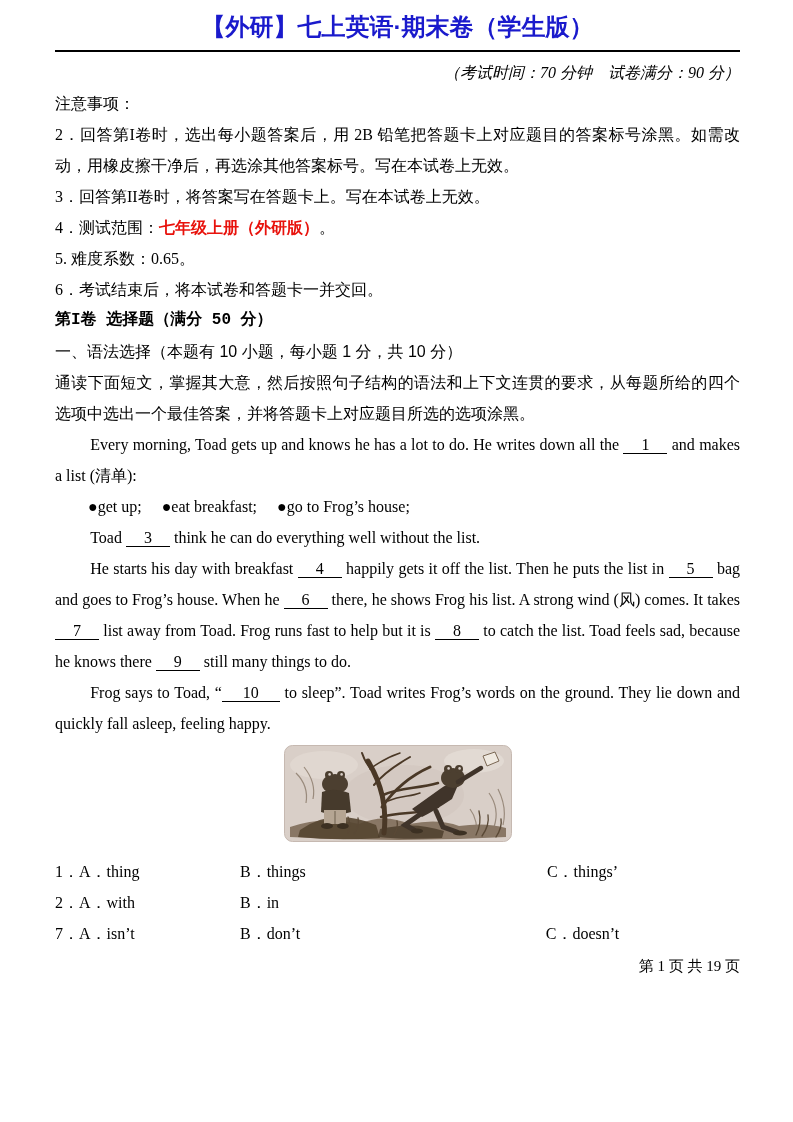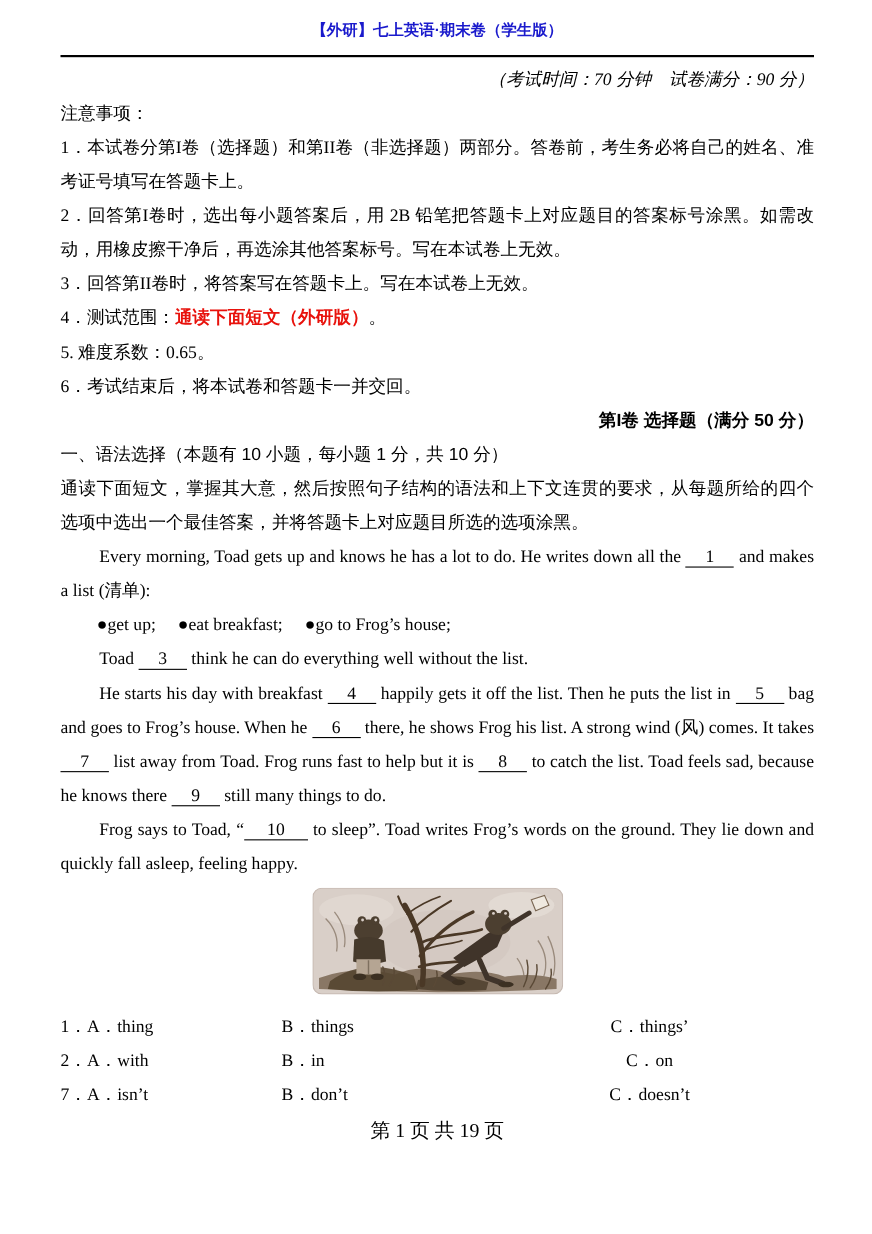--- a/index.html
+++ b/index.html
@@ -7,31 +7,31 @@
   html,body { margin:0; padding:0; }
   body {
     width:793px; height:1122px; background:#ffffff; color:#000;
     font-family:"Liberation Serif","DejaVu Serif",serif;
     font-size:16px; overflow:hidden;
   }
   .page { padding:14px 53px 0 55px; }
 
   .title {
     text-align:center; font-family:"Liberation Sans","DejaVu Sans",sans-serif;
-    font-weight:bold; font-size:14px; line-height:26px; color:var(--blue);
+    font-weight:bold; font-size:24px; line-height:26px; color:var(--blue);
   }
   .rule { border:none; border-top:2px solid #000; margin:10px 0 0 0; }
   .subtitle { text-align:right; line-height:30px; margin-top:6px;font-style:italic; }
 
   .notice p { margin:0; line-height:31px; text-align:justify; }
   .red-bold { color:var(--red); font-family:"Liberation Sans","DejaVu Sans",sans-serif; font-weight:bold; }
 
   .part-title {
-    text-align:right; font-weight:bold; line-height:31px;
-    font-family:Liberation Sans, sans-serif;
+    text-align:left; font-weight:bold; line-height:31px;
+    font-family:Liberation Mono, monospace;
   }
   .section-heading, .instructions {
     font-weight:normal; line-height:31px;
     font-family:"Liberation Sans","DejaVu Sans",sans-serif;
   }
   .instructions { text-align:justify; }
 
   .para { margin:0; line-height:31px; text-align:justify; }
   .para.indent { text-indent:2.2em; }
   .para.bullet { padding-left:33px; }
@@ -40,40 +40,39 @@
     border-bottom:1px solid #000; text-align:center;
     line-height:17px; text-indent:0;
   }
   .blank.wide { min-width:58px; }
 
   .illustration-wrap { text-align:center; margin:6px 0 0 0; height:103px; }
 
   .options { margin-top:8px; }
   .options .row { display:flex; line-height:31px; }
   .options .c1 { width:185px; }
-  .options .c2 { width:185px;margin-left:16px; }
+  .options .c2 { width:185px; }
   .options .c3 { flex:1;text-align:center; }
 
-  .footer { text-align:center; line-height:30px; margin-top:2px; font-size:18px; }
+  .footer { text-align:right; line-height:30px; margin-top:2px; font-size:15px; }
 </style>
 </head>
 <body>
 
 <div class="page">
 
   <div class="title">【外研】七上英语·期末卷（学生版）</div>
   <hr class="rule">
   <div class="subtitle">（考试时间：70 分钟　试卷满分：90 分）</div>
 
   <div class="notice">
     <p>注意事项：</p>
-    <p>1．本试卷分第I卷（选择题）和第II卷（非选择题）两部分。答卷前，考生务必将自己的姓名、准考证号填写在答题卡上。</p>
     <p>2．回答第I卷时，选出每小题答案后，用 2B 铅笔把答题卡上对应题目的答案标号涂黑。如需改动，用橡皮擦干净后，再选涂其他答案标号。写在本试卷上无效。</p>
     <p>3．回答第II卷时，将答案写在答题卡上。写在本试卷上无效。</p>
-    <p><span>4．测试范围：</span><span class="red-bold">通读下面短文（外研版）</span><span>。</span></p>
+    <p><span>4．测试范围：</span><span class="red-bold">七年级上册（外研版）</span><span>。</span></p>
     <p>5. 难度系数：0.65。</p>
     <p>6．考试结束后，将本试卷和答题卡一并交回。</p>
   </div>
 
   <div class="part-title">第I卷 选择题（满分 50 分）</div>
   <div class="section-heading">一、语法选择（本题有 10 小题，每小题 1 分，共 10 分）</div>
   <div class="instructions">通读下面短文，掌握其大意，然后按照句子结构的语法和上下文连贯的要求，从每题所给的四个选项中选出一个最佳答案，并将答题卡上对应题目所选的选项涂黑。</div>
 
   <div>
       <div class="para indent">Every morning, Toad gets up and knows he has a lot to do. He writes down all the <span class="blank">1</span> and makes a list (清单):</div>
@@ -155,21 +154,20 @@
 
   <div class="options">
     <div class="row">
       <span class="c1">1．A．thing</span>
       <span class="c2">B．things</span>
       <span class="c3">C．things’</span>
     </div>
     <div class="row">
       <span class="c1">2．A．with</span>
       <span class="c2">B．in</span>
-      <span class="c3">C．on</span>
     </div>
     <div class="row">
       <span class="c1">7．A．isn’t</span>
       <span class="c2">B．don’t</span>
       <span class="c3">C．doesn’t</span>
     </div>
   </div>
 
   <div class="footer">第 1 页 共 19 页</div>
 

